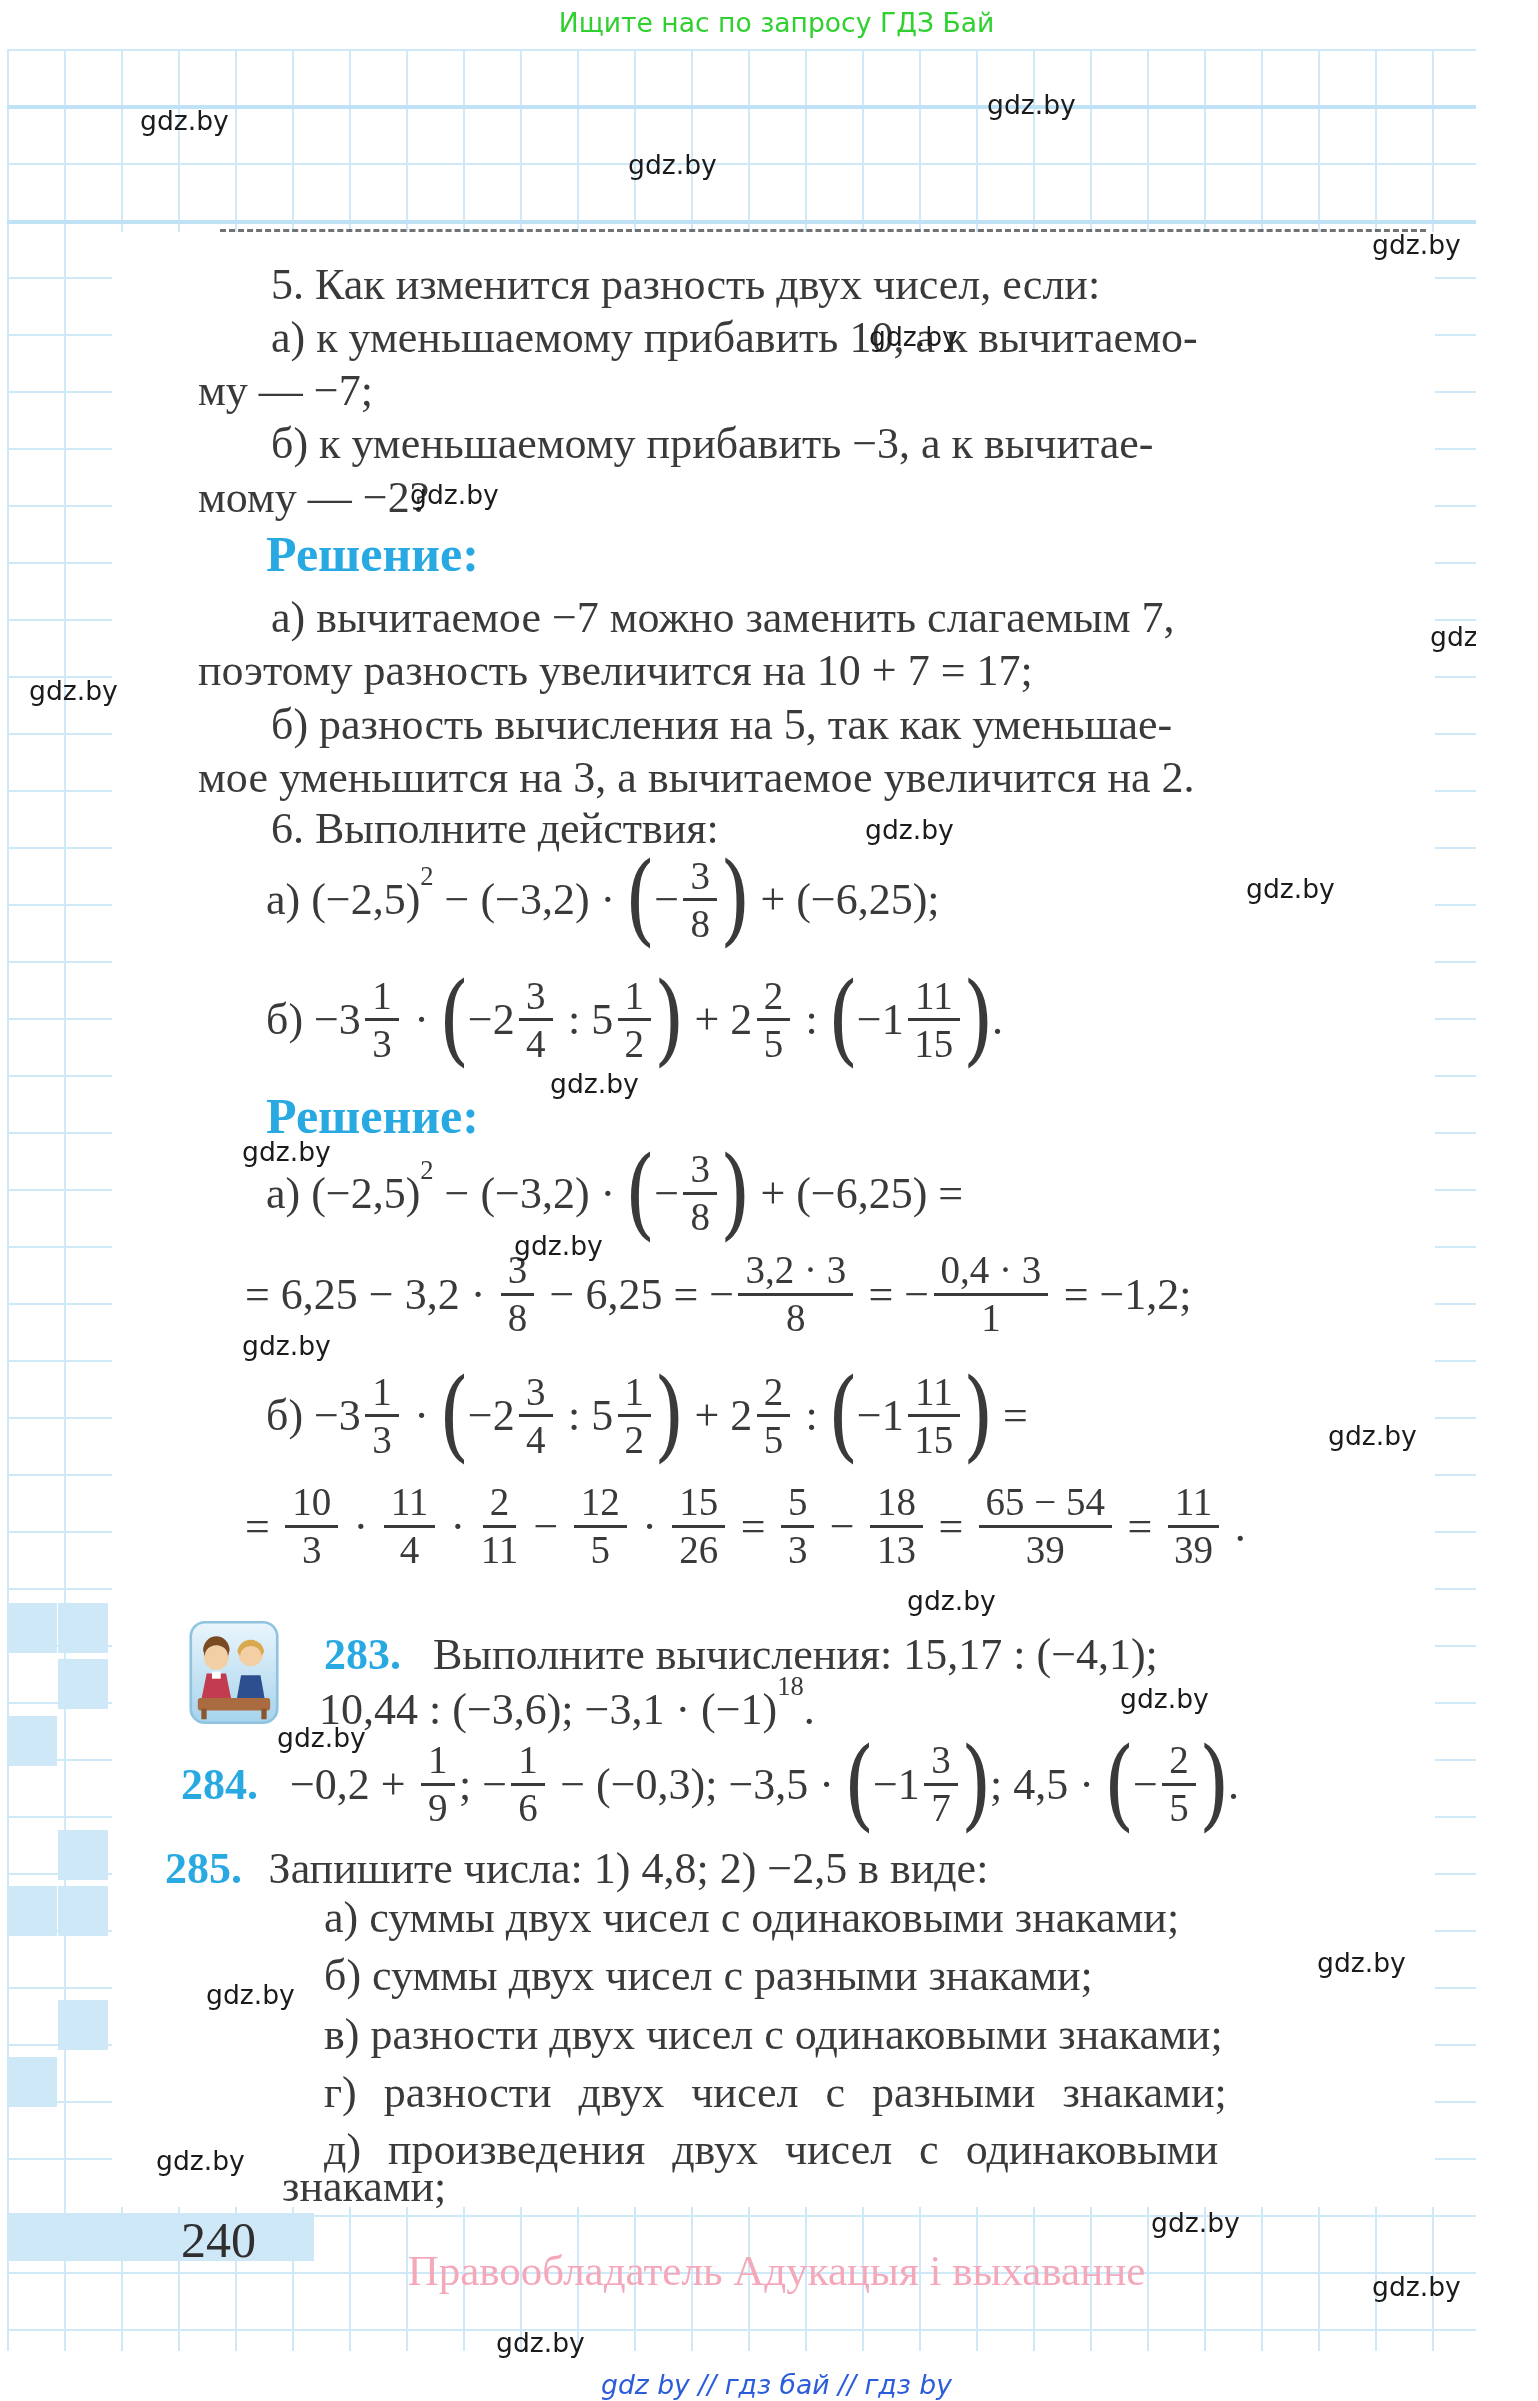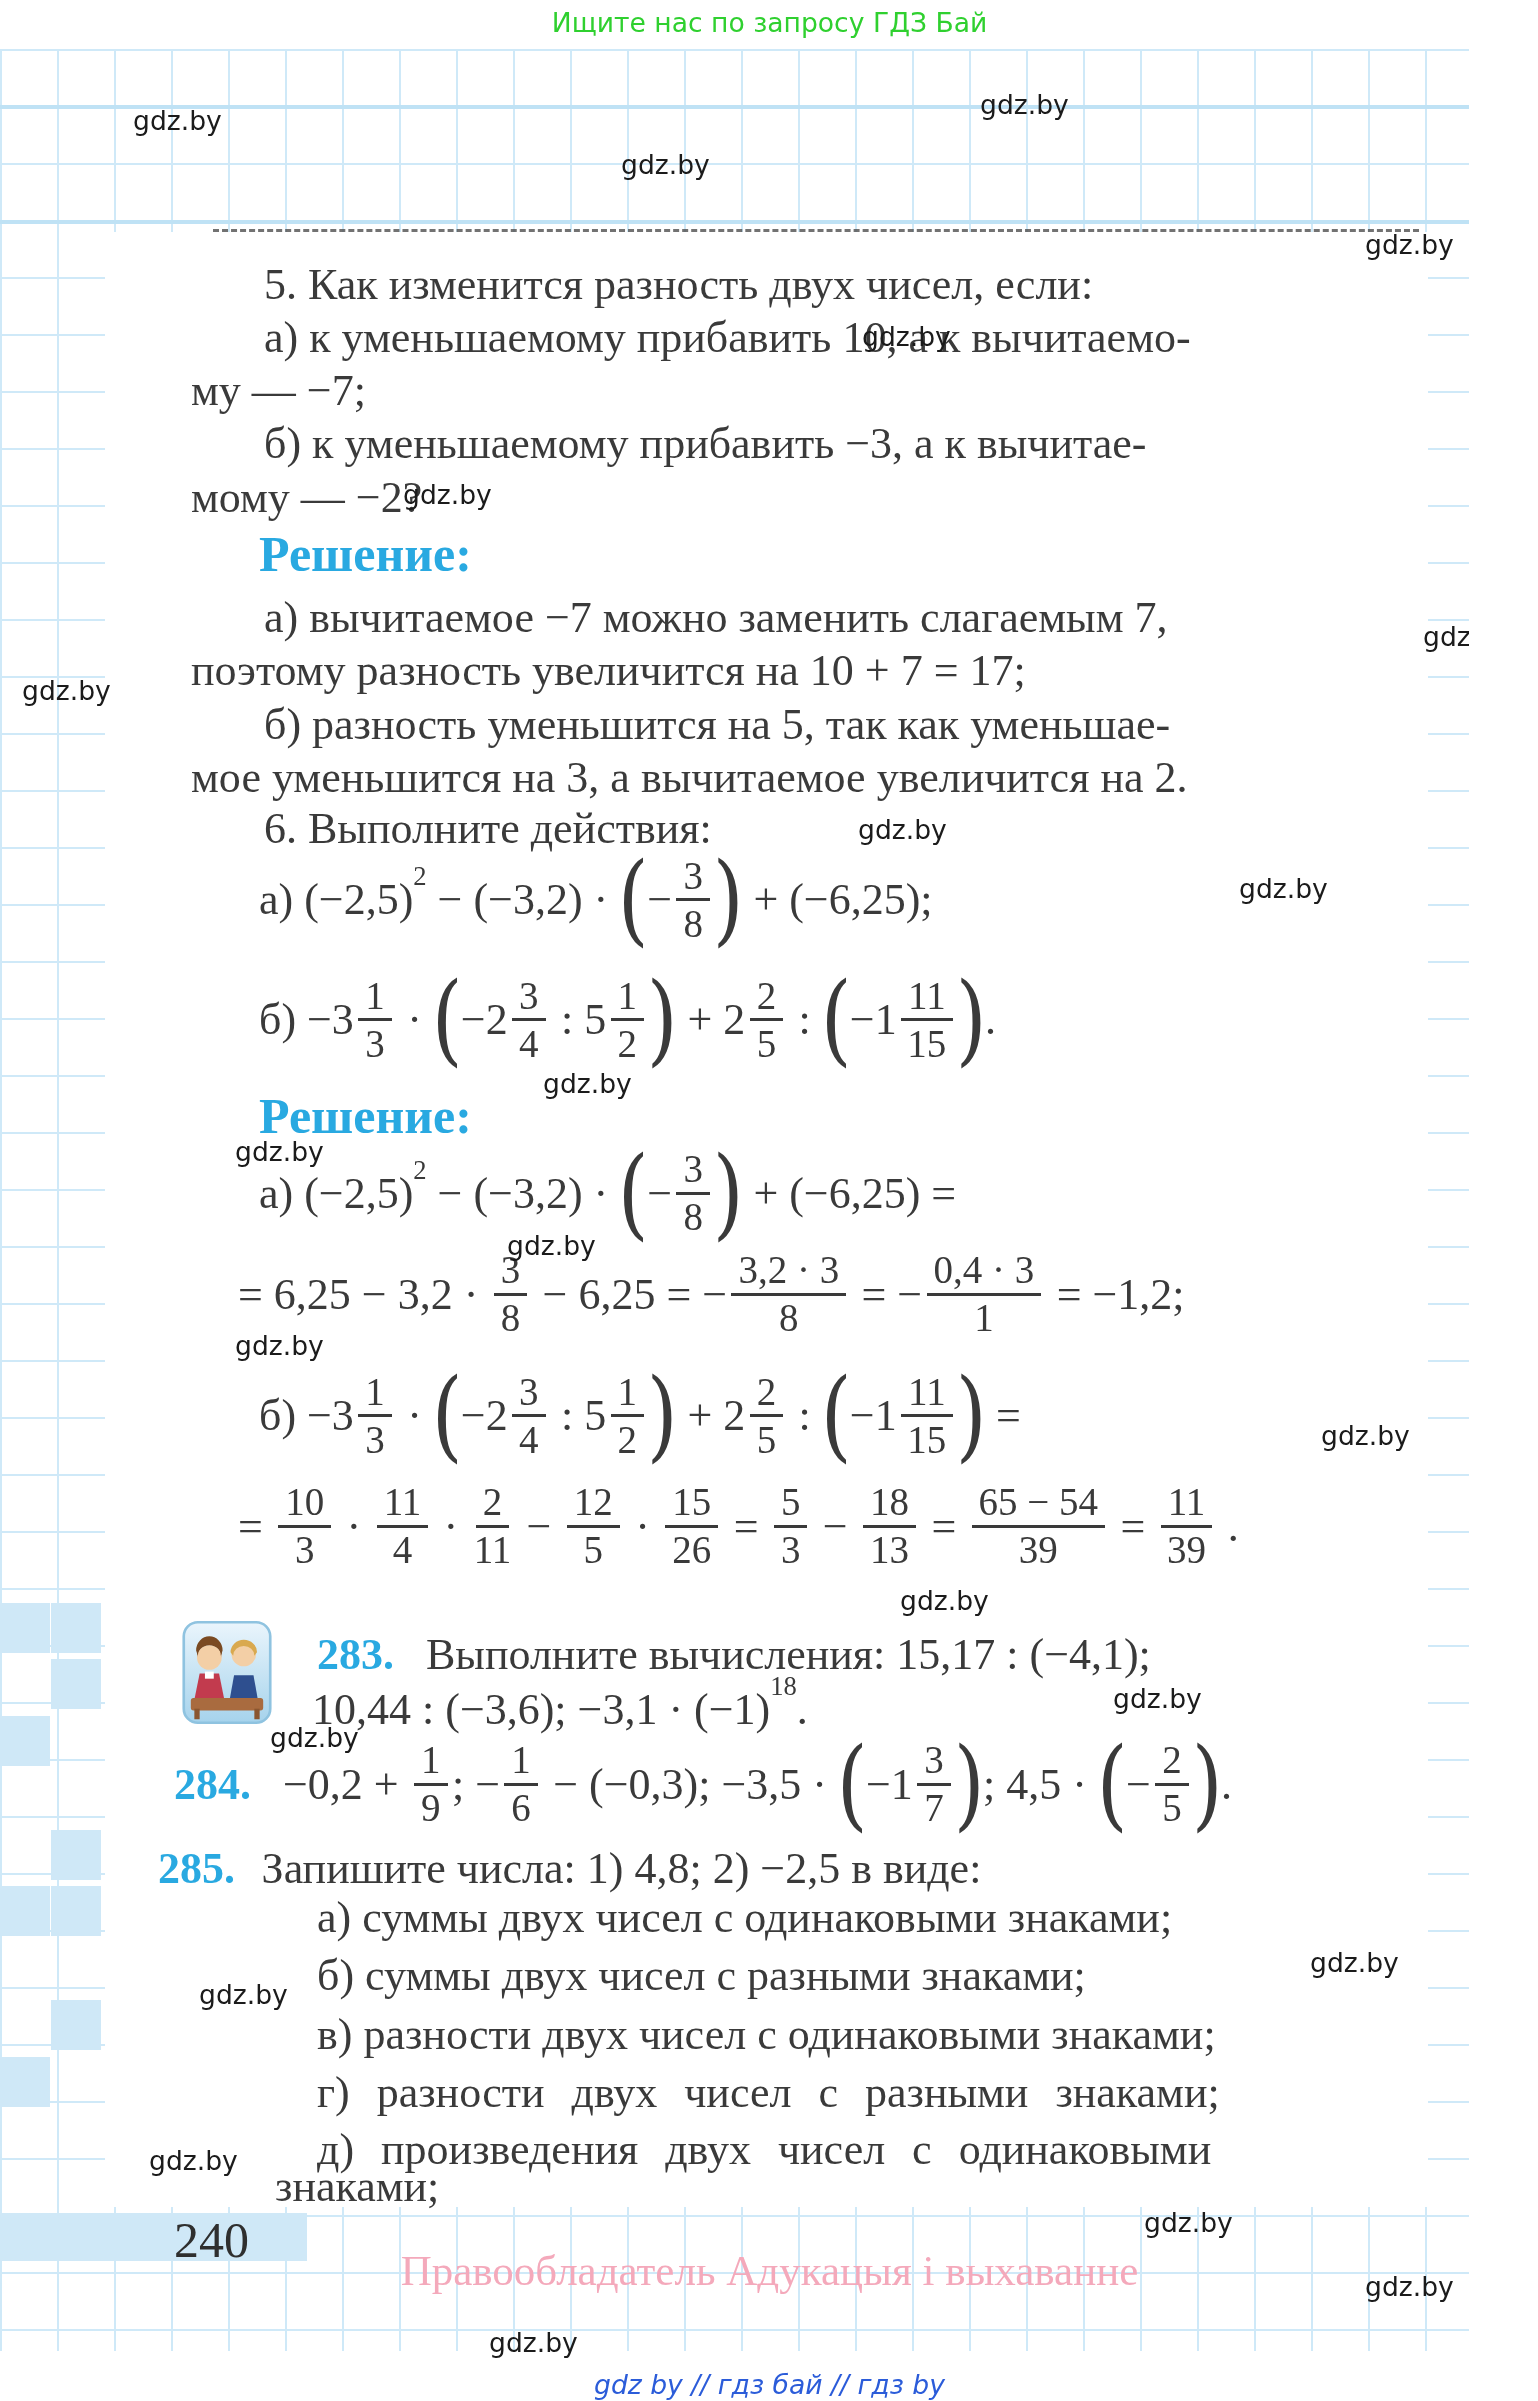--- a/index.html
+++ b/index.html
@@ -2,21 +2,21 @@
 <html style="--accent-blue: #29a9e1; --grid-line: #cfe9f8; --grid-fill: #cfe8f7; --green: #2fd02f; --pink: #f4a9bb; --link-blue: #2b5cd9; --text-color: #3a3a3a; --wm-color: #1b1b1b;font-size:14px"><head>
 <meta charset="utf-8">
 <style>
   :root{
     --accent-blue:#29a9e1; --grid-line:#cfe9f8; --grid-fill:#cfe8f7;
     --green:#2fd02f; --pink:#f4a9bb; --link-blue:#2b5cd9;
     --text-color:#3a3a3a; --wm-color:#1b1b1b;
   }
   html,body{margin:0;padding:0;background:#fff;}
   .page{position:relative;width:1469px;height:2401px;background:#fff;overflow:hidden;
-        font-family:"Liberation Serif",serif;color:var(--text-color);}
+        font-family:"Liberation Serif",serif;color:var(--text-color);margin-left:7px;}
   
   .grid{position:absolute;left:0;top:49px;width:1539px;height:2302px;
     background-image:
       linear-gradient(to right,var(--grid-line) 1.8px,transparent 1.8px),
       linear-gradient(to bottom,var(--grid-line) 1.8px,transparent 1.8px);
     background-size:57px 57px;}
   .hline{position:absolute;left:0;width:1539px;height:3.5px;background:#bfe2f5;}
   .vline{position:absolute;top:49px;width:3.5px;height:2302px;background:#bfe2f5;}
   .cell{position:absolute;width:50px;height:50px;background:var(--grid-fill);}
   .band240{position:absolute;left:0;top:2213px;width:307px;height:48px;background:var(--grid-fill);}
@@ -81,21 +81,21 @@
     <div class="tline ind" style="top:259px">5. Как изменится разность двух чисел, если:</div>
     <div class="tline ind" style="top:312px">а) к уменьшаемому прибавить 10, а к вычитаемо-</div>
     <div class="tline" style="top:365px">му — −7;</div>
     <div class="tline ind" style="top:418px">б) к уменьшаемому прибавить −3, а к вычитае-</div>
     <div class="tline" style="top:472px">мому — −2?</div>
 
     <div class="solhead" style="top:525px">Решение:</div>
 
     <div class="tline ind" style="top:592px">а) вычитаемое −7 можно заменить слагаемым 7,</div>
     <div class="tline" style="top:645px">поэтому разность увеличится на 10 + 7 = 17;</div>
-    <div class="tline ind" style="top:699px">б) разность уменьшится на 5, так как уменьшае-</div>
+    <div class="tline ind" style="top:699px">б) разность вычисления на 5, так как уменьшае-</div>
     <div class="tline" style="top:752px">мое уменьшится на 3, а вычитаемое увеличится на 2.</div>
 
     <div class="tline ind" style="top:803px">6. Выполните действия:</div>
     <div class="mathline" style="left:259px;top:842px;height:115px"><span class="mx">а) (−2,5)</span><span class="msup">2</span><span class="mx"> − (−3,2) · </span><span class="bp">(</span><span class="mx">−</span><span class="frac"><span class="fnum">3</span><span class="fden">8</span></span><span class="bp">)</span><span class="mx"> + (−6,25);</span></div>
     <div class="mathline" style="left:259px;top:959px;height:121px"><span class="mx">б) −3</span><span class="frac"><span class="fnum">1</span><span class="fden">3</span></span><span class="mx"> · </span><span class="bp">(</span><span class="mx">−2</span><span class="frac"><span class="fnum">3</span><span class="fden">4</span></span><span class="mx"> : 5</span><span class="frac"><span class="fnum">1</span><span class="fden">2</span></span><span class="bp">)</span><span class="mx"> + 2</span><span class="frac"><span class="fnum">2</span><span class="fden">5</span></span><span class="mx"> : </span><span class="bp">(</span><span class="mx">−1</span><span class="frac"><span class="fnum">11</span><span class="fden">15</span></span><span class="bp">)</span><span class="mx">.</span></div>
 
     <div class="solhead" style="top:1087px">Решение:</div>
 
     <div class="mathline" style="left:259px;top:1138px;height:110px"><span class="mx">а) (−2,5)</span><span class="msup">2</span><span class="mx"> − (−3,2) · </span><span class="bp">(</span><span class="mx">−</span><span class="frac"><span class="fnum">3</span><span class="fden">8</span></span><span class="bp">)</span><span class="mx"> + (−6,25) =</span></div>
     <div class="mathline" style="left:238px;top:1241px;height:106px"><span class="mx">= 6,25 − 3,2 · </span><span class="frac"><span class="fnum">3</span><span class="fden">8</span></span><span class="mx"> − 6,25 = −</span><span class="frac"><span class="fnum">3,2 · 3</span><span class="fden">8</span></span><span class="mx"> = −</span><span class="frac"><span class="fnum">0,4 · 3</span><span class="fden">1</span></span><span class="mx"> = −1,2;</span></div>

